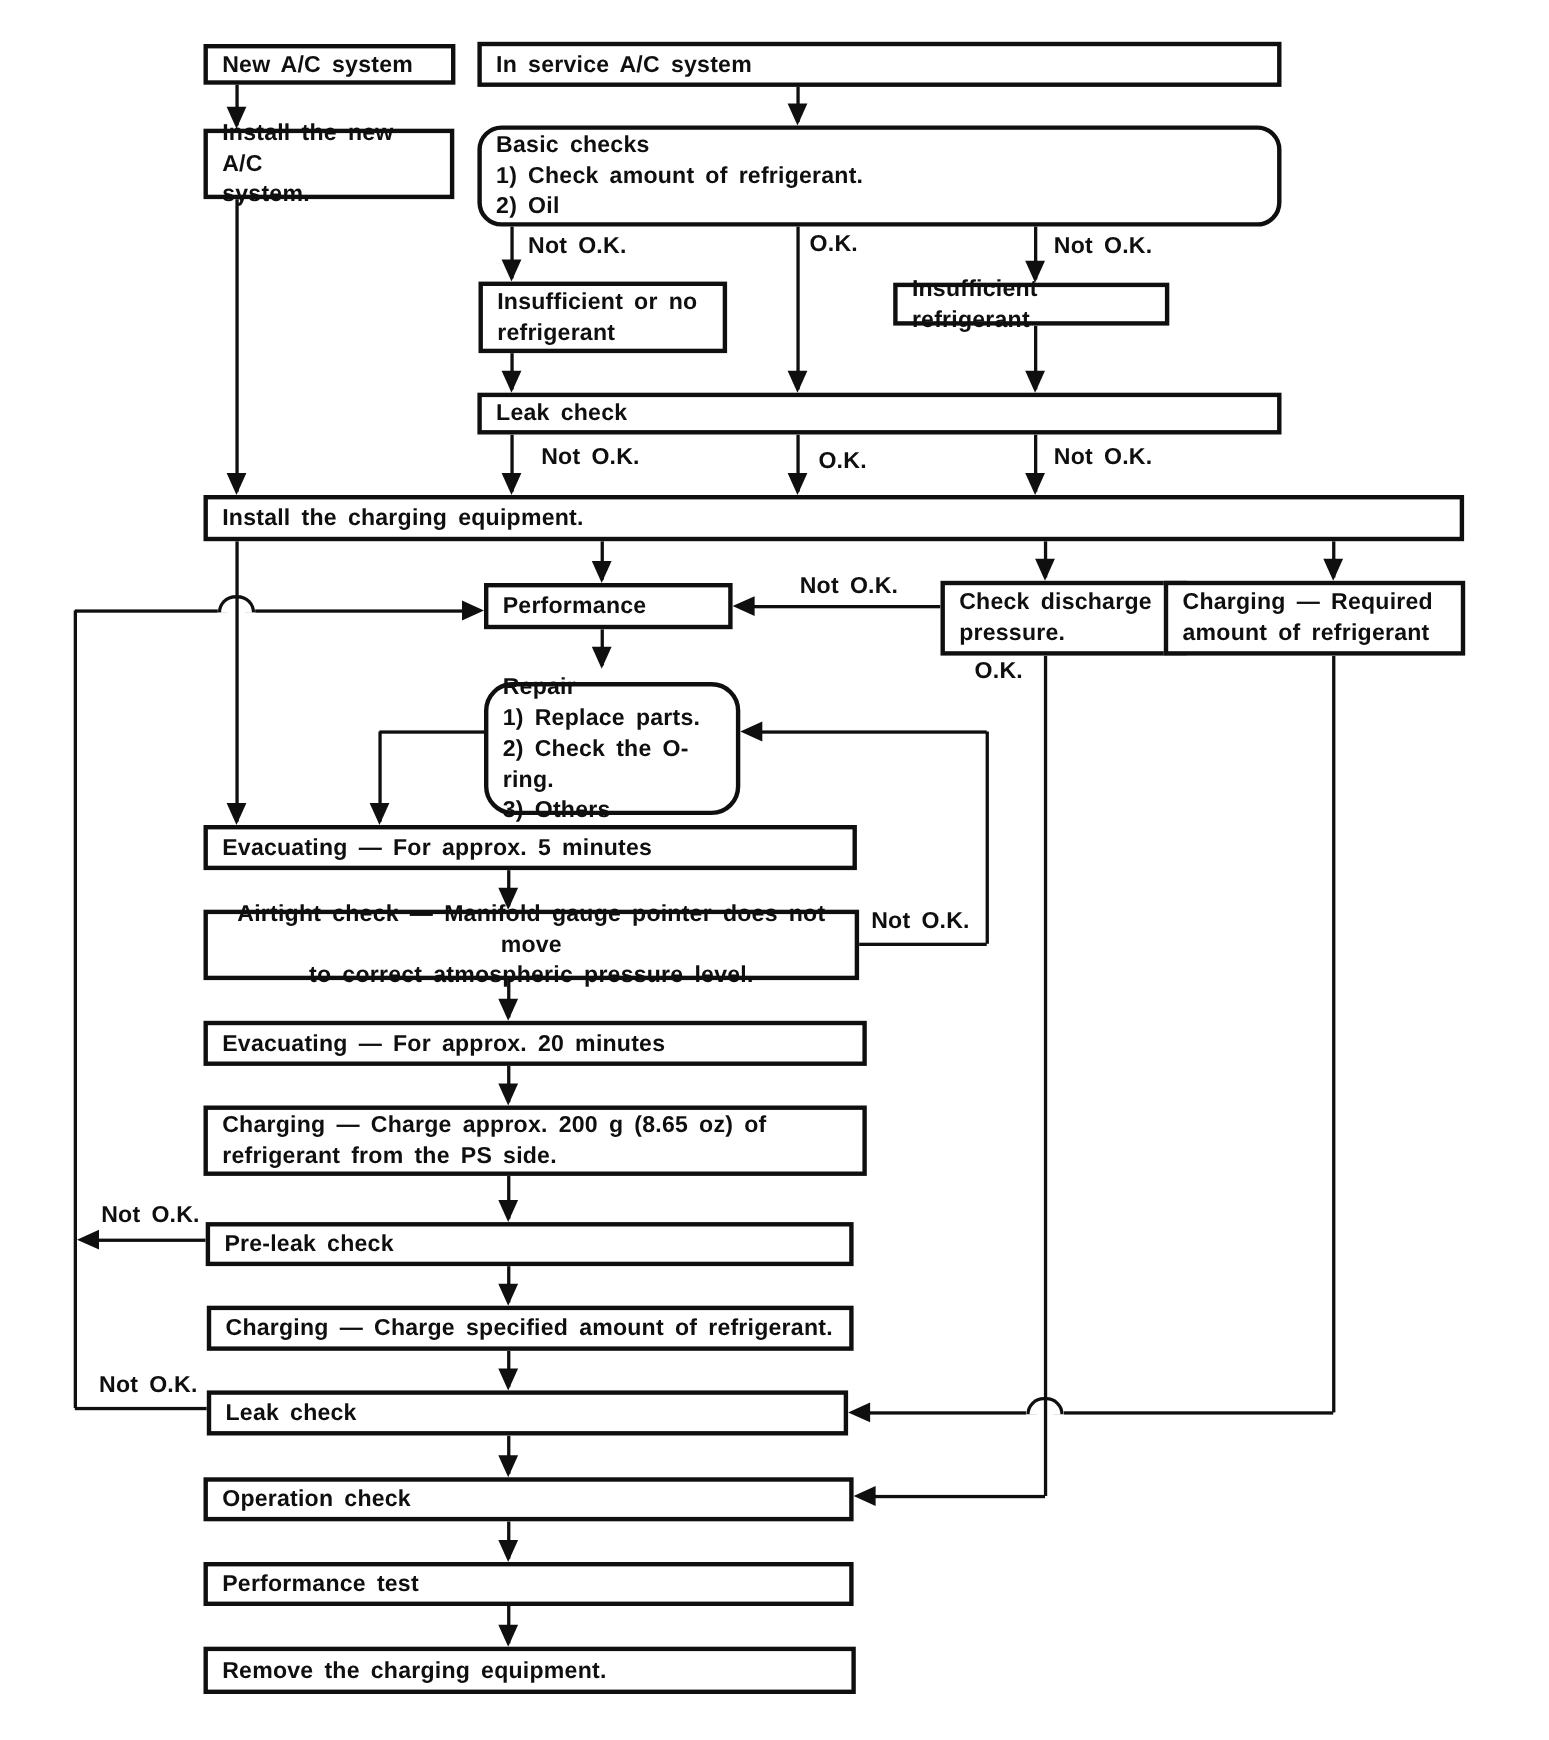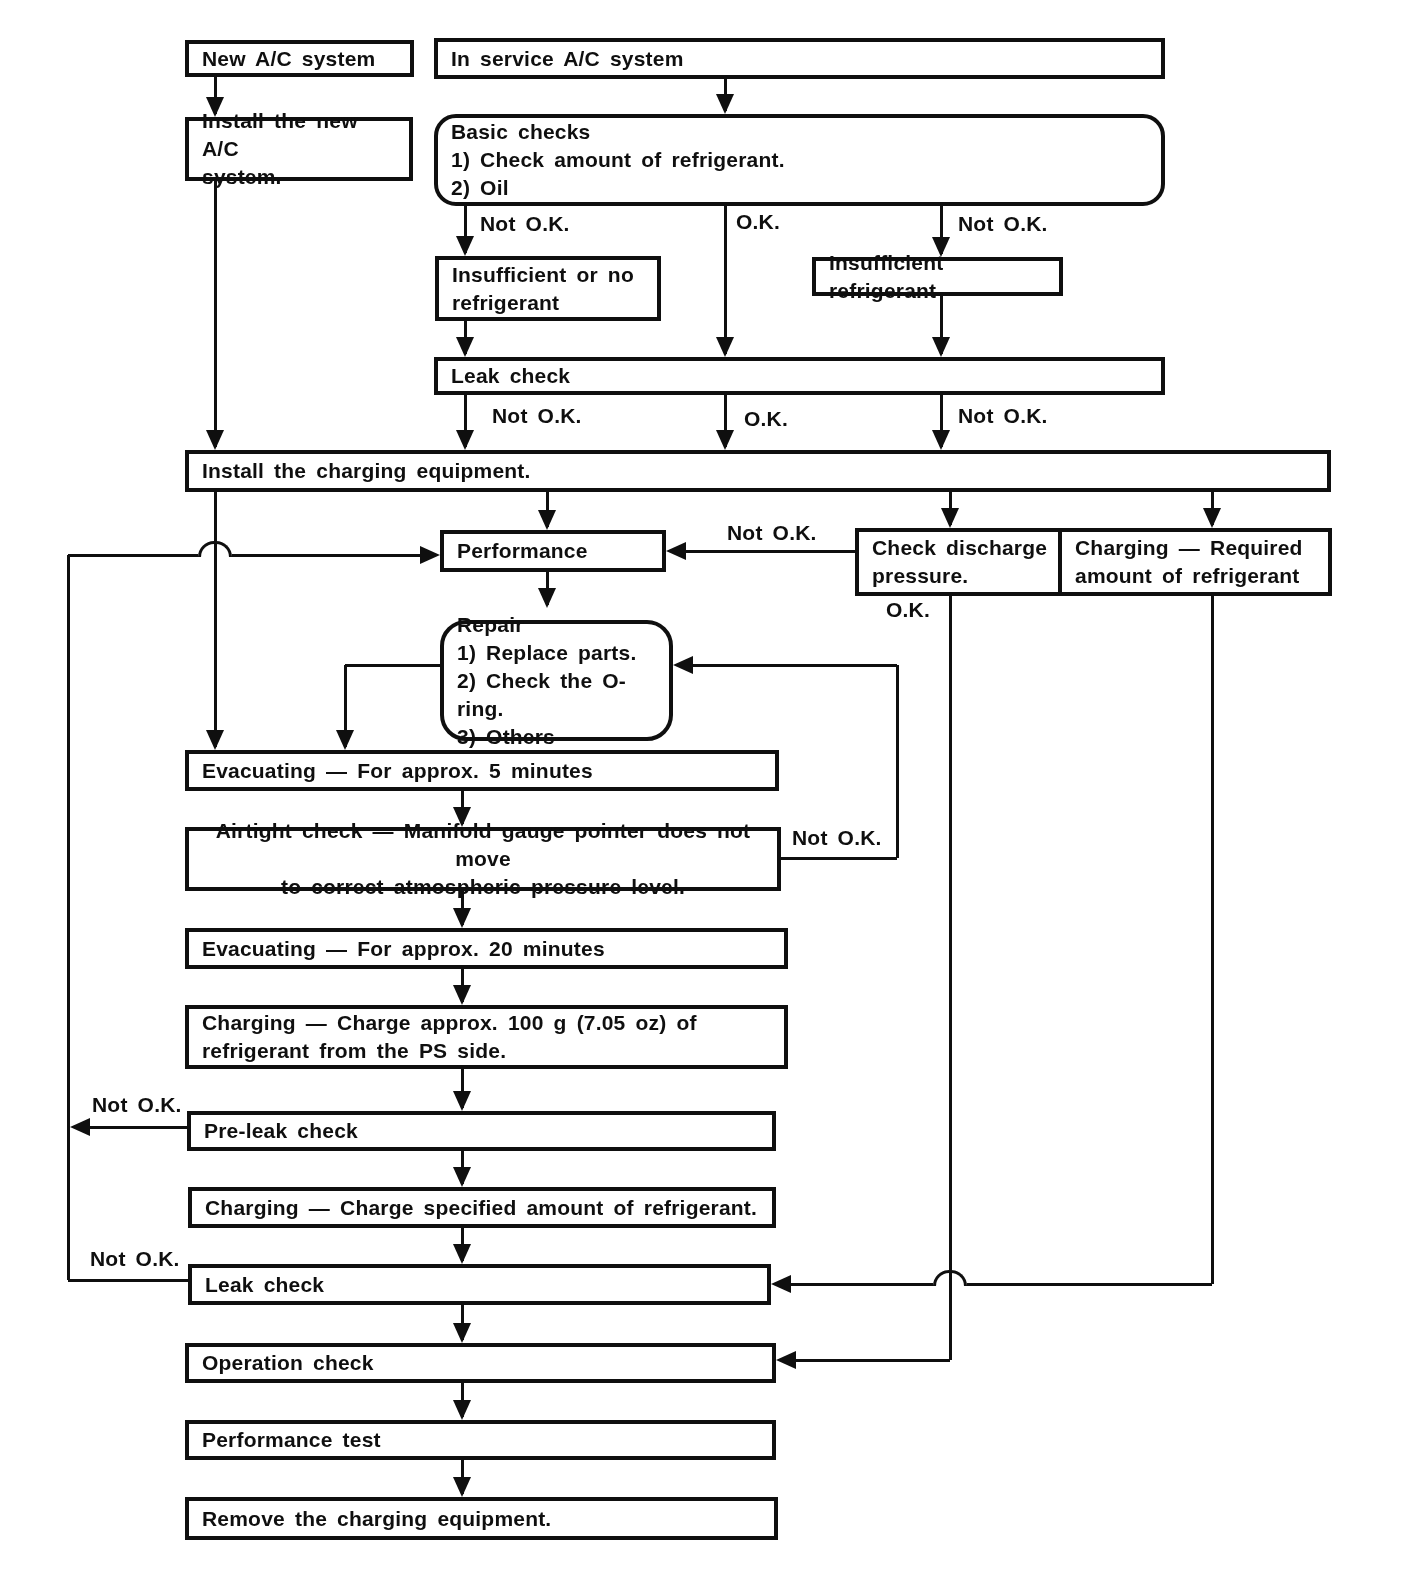--- a/index.html
+++ b/index.html
@@ -136,21 +136,21 @@
     <div class="node" style="left: 1058px; top: 528px; width: 274px; height: 68px; border-color: rgb(15, 15, 15);">Charging — Required
 amount of refrigerant</div>
     <div class="node" style="left: 440px; top: 620px; width: 233px; height: 121px; border-color: rgb(15, 15, 15); border-radius: 26px;">Repair
 1) Replace parts.
 2) Check the O-ring.
 3) Others</div>
     <div class="node" style="left: 185px; top: 750px; width: 594px; height: 41px; border-color: rgb(15, 15, 15);">Evacuating — For approx. 5 minutes</div>
     <div class="node" style="left: 185px; top: 827px; width: 596px; height: 64px; border-color: rgb(15, 15, 15); text-align: center;">Airtight check — Manifold gauge pointer does not move
 to correct atmospheric pressure level.</div>
     <div class="node" style="left: 185px; top: 928px; width: 603px; height: 41px; border-color: rgb(15, 15, 15);">Evacuating — For approx. 20 minutes</div>
-    <div class="node" style="left: 185px; top: 1005px; width: 603px; height: 64px; border-color: rgb(15, 15, 15);">Charging — Charge approx. 100 g (7.05 oz) of
+    <div class="node" style="left: 185px; top: 1005px; width: 603px; height: 64px; border-color: rgb(15, 15, 15);">Charging — Charge approx. 200 g (8.65 oz) of
 refrigerant from the PS side.</div>
     <div class="node" style="left: 187px; top: 1111px; width: 589px; height: 40px; border-color: rgb(15, 15, 15);">Pre-leak check</div>
     <div class="node" style="left: 188px; top: 1187px; width: 588px; height: 41px; border-color: rgb(15, 15, 15);">Charging — Charge specified amount of refrigerant.</div>
     <div class="node" style="left: 188px; top: 1264px; width: 583px; height: 41px; border-color: rgb(15, 15, 15);">Leak check</div>
     <div class="node" style="left: 185px; top: 1343px; width: 591px; height: 40px; border-color: rgb(15, 15, 15);">Operation check</div>
     <div class="node" style="left: 185px; top: 1420px; width: 591px; height: 40px; border-color: rgb(15, 15, 15);">Performance test</div>
     <div class="node" style="left: 185px; top: 1497px; width: 593px; height: 43px; border-color: rgb(15, 15, 15);">Remove the charging equipment.</div>
   </div>
 
 </body></html>

